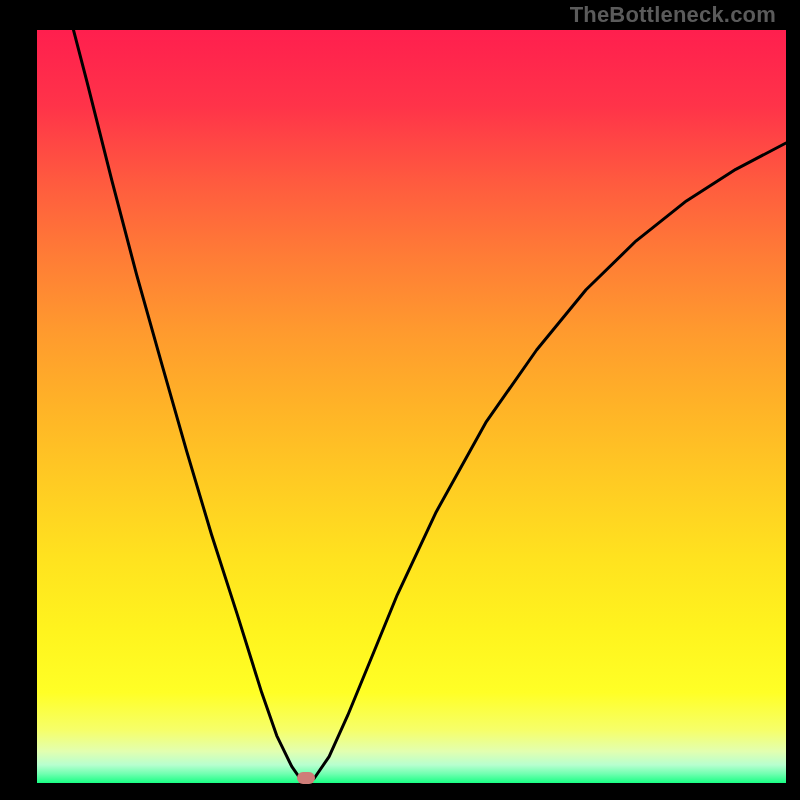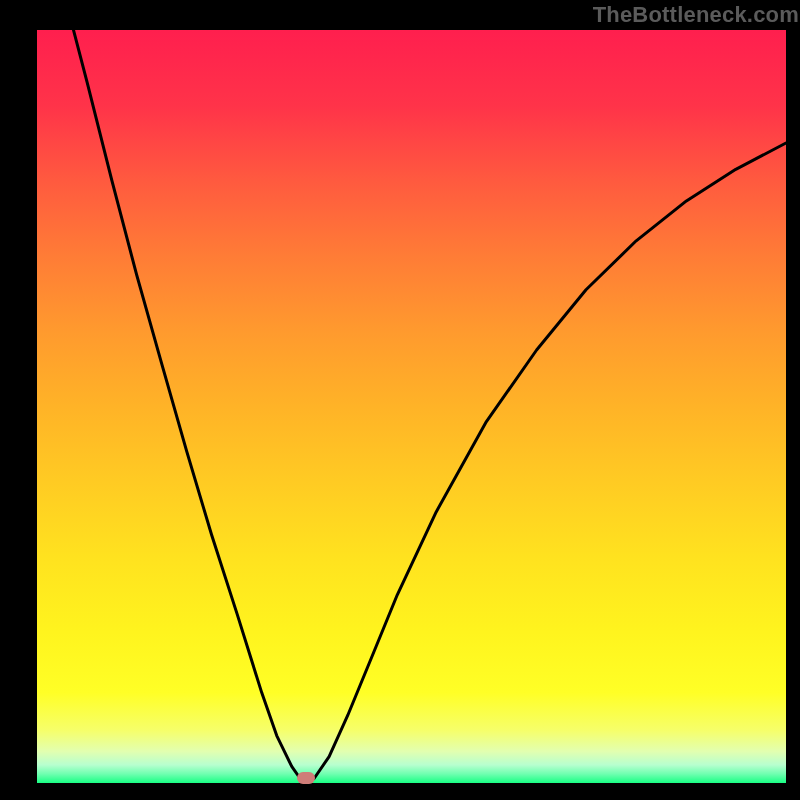--- a/index.html
+++ b/index.html
@@ -13,21 +13,21 @@
   }
   .frame {
     position: relative;
     width: 800px;
     height: 800px;
     background: #000;
   }
   .watermark {
     position: absolute;
     top: 2px;
-    right: 1px;
+    right: 24px;
     color: #5b5b5b;
     font-size: 22px;
     font-weight: 600;
     letter-spacing: 0.2px;
     z-index: 20;
   }
   svg.plot {
     position: absolute;
     left: 0;
     top: 0;

